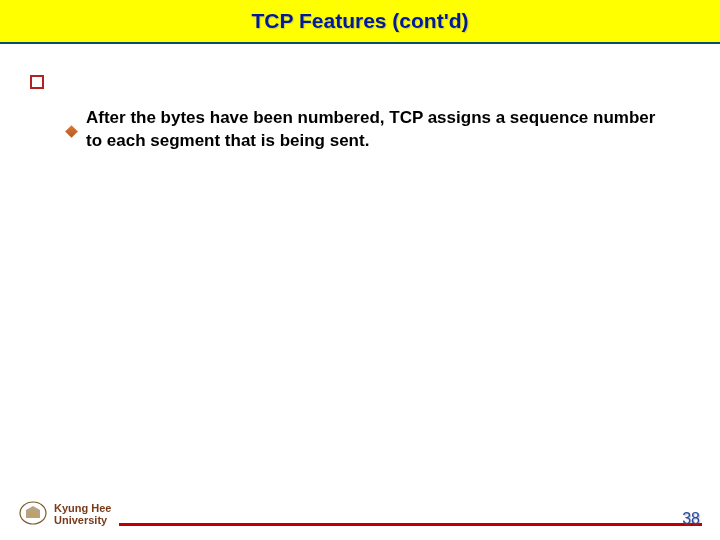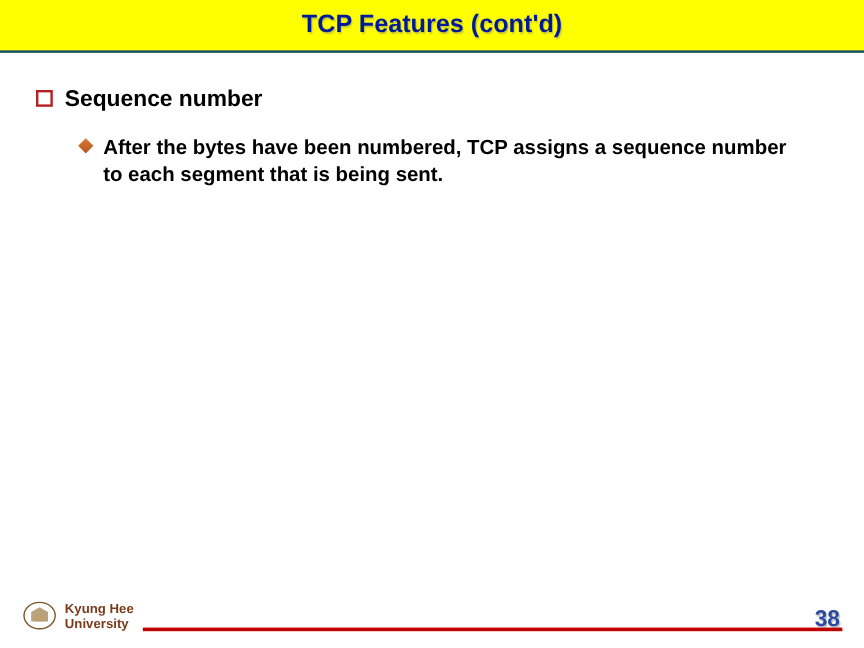--- a/index.html
+++ b/index.html
@@ -42,21 +42,21 @@
     margin-top: 3px;
     flex-shrink: 0;
   }
   .main-bullet-text {
     font-size: 19px;
     font-weight: bold;
     color: #000;
   }
   .sub-bullet {
     display: flex;
-    align-items: flex-start;
+    align-items: center;
     margin-left: 36px;
     margin-bottom: 16px;
     padding-right: 20px;
   }
   .diamond-icon {
     width: 12px;
     height: 12px;
     flex-shrink: 0;
     margin-right: 8px;
     margin-top: 4px;
@@ -107,37 +107,36 @@
     flex: 1;
     height: 3px;
     background: #c00000;
     margin-left: 8px;
     margin-top: 2px;
   }
   .page-num {
     position: absolute;
     right: 20px;
     bottom: -2px;
-    font-size: 19px;
-    font-weight: bold;
+    font-size: 16px;
+    font-weight: normal;
     color: #2a4aa0;
     text-shadow: 1px 1px 1px rgba(100,100,100,0.4);
   }
 </style>
 </head>
 <body>
 
 <div class="title-bar">
   <div class="title-text">TCP Features (cont'd)</div>
 </div>
 
 <div class="content">
   <div class="main-bullet">
     <div class="square-icon"></div>
-    <div class="main-bullet-text">Sequence number</div>
   </div>
 
   <div class="sub-bullet">
     <div class="diamond-icon"></div>
     <div class="sub-bullet-text">After the bytes have been numbered, TCP assigns a sequence number to each segment that is being sent.</div>
   </div>
 
 </div>
 
 <div class="footer">

